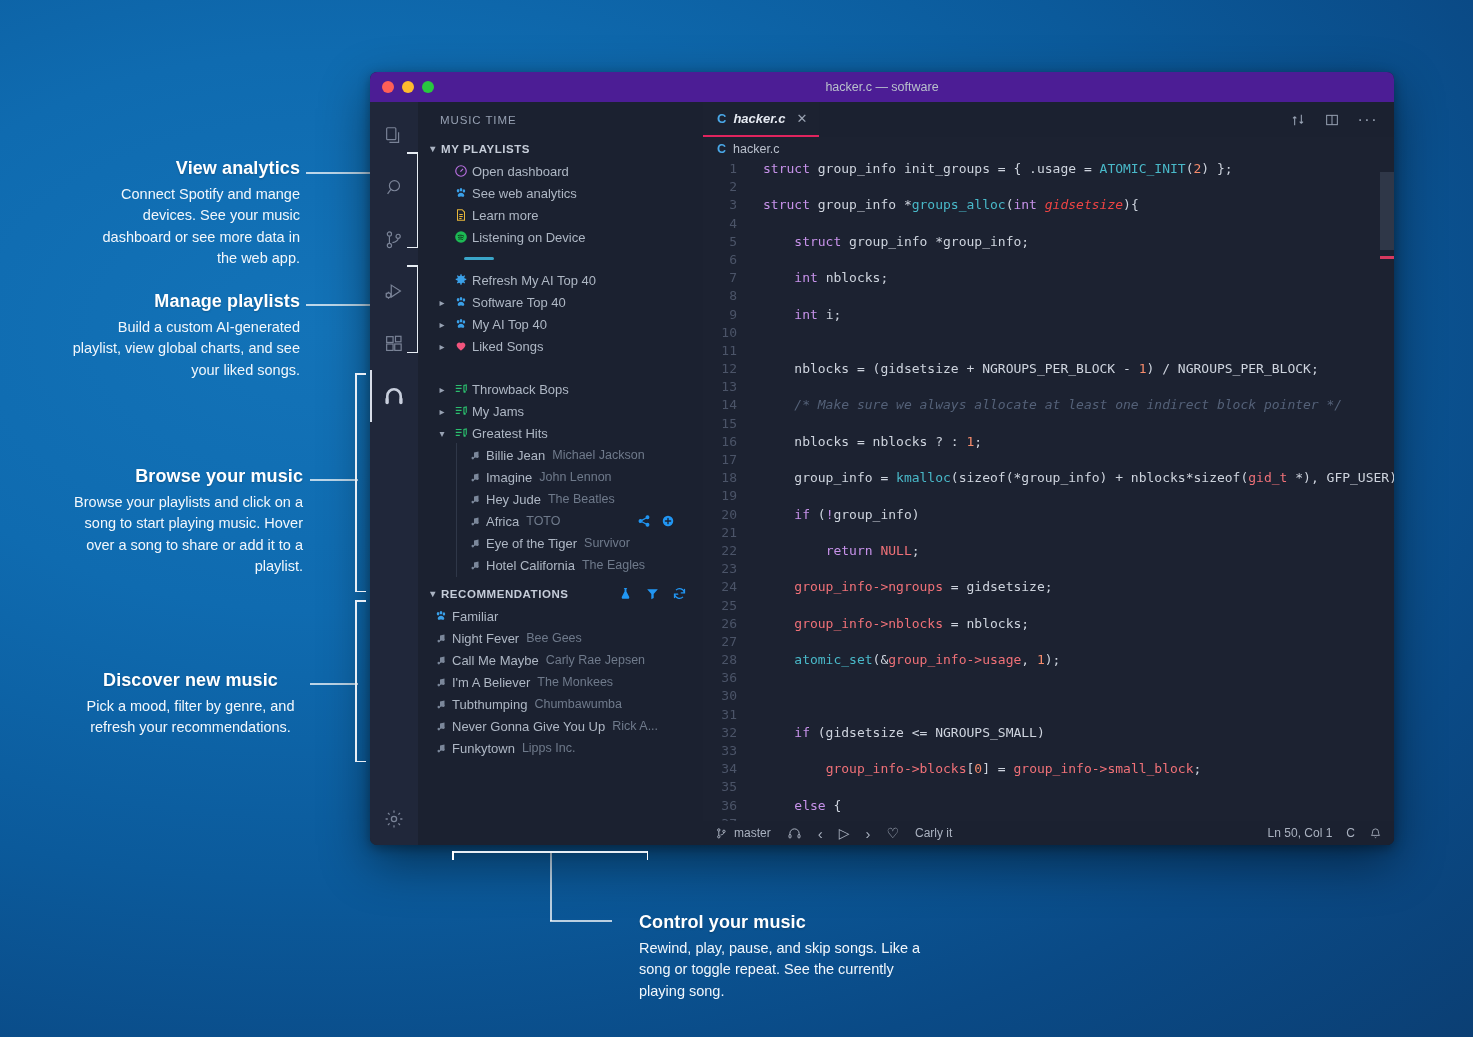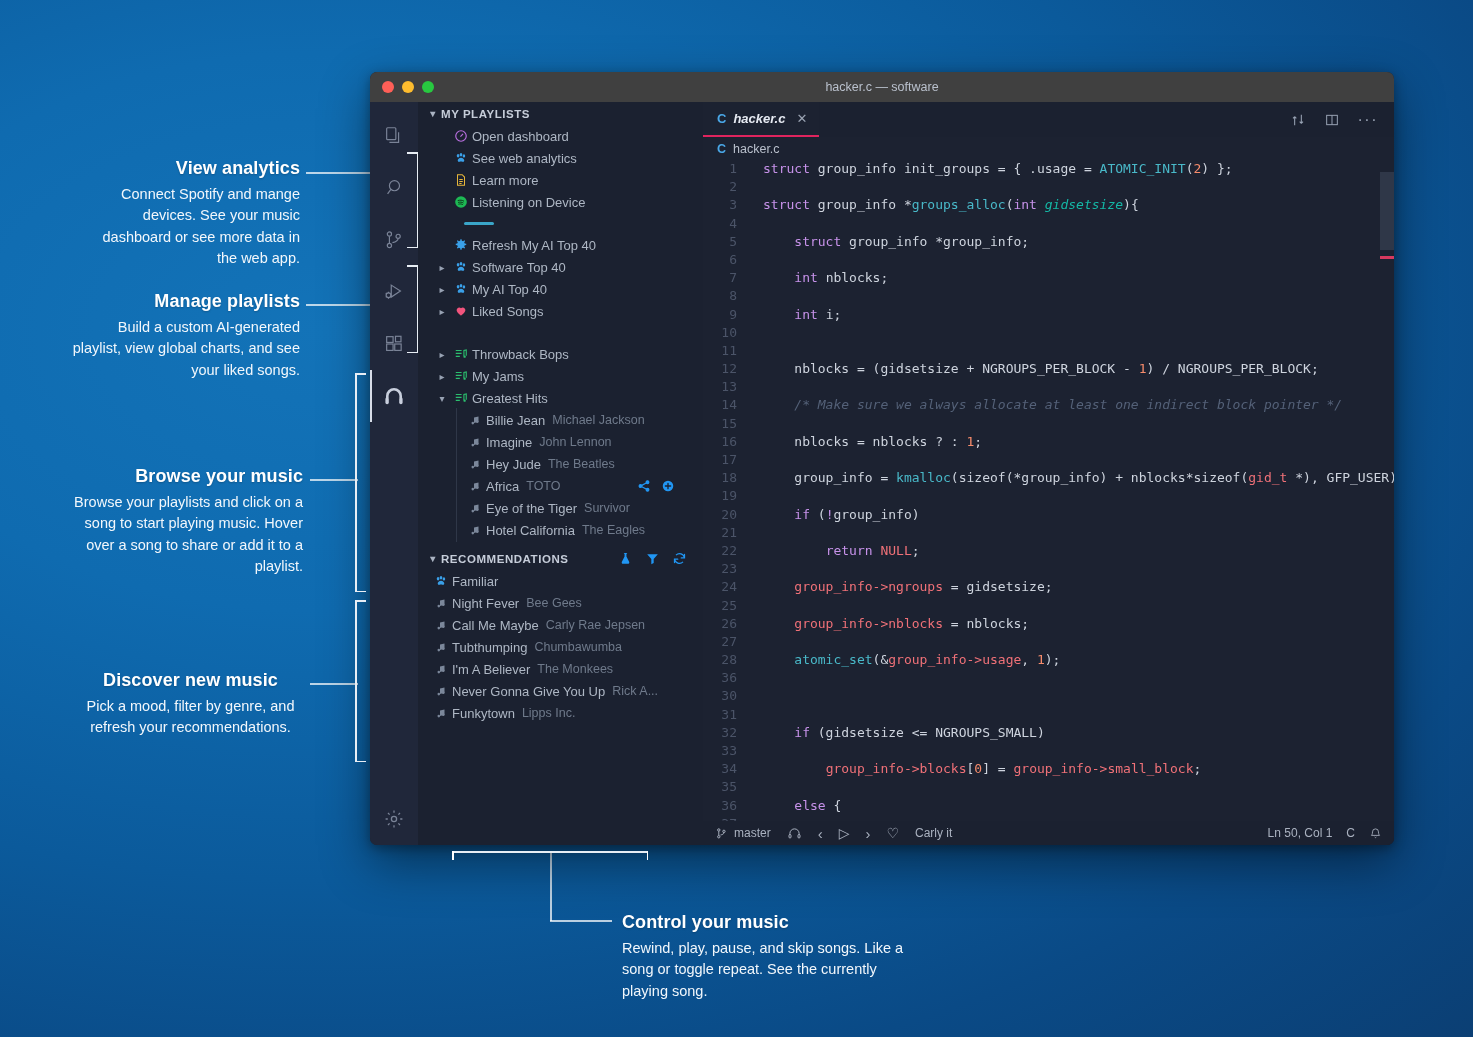--- a/index.html
+++ b/index.html
@@ -10,21 +10,21 @@
     position: relative;
   }
 
   
   .callout { position: absolute; color: #fff; text-align: right; }
   .callout .c-title {
     font-size: 18px; font-weight: bold; letter-spacing: .1px;
     margin-bottom: 5px; line-height: 1.15; text-shadow: 0 1px 2px rgba(0,0,0,.22);
   }
   .callout .c-body { font-size: 14.5px; line-height: 1.48; color: #f2f7fc; }
-  .callout.left-align { text-align: left; }
+  .callout.left-align { text-align: left; margin-left: 17px; }
 
   .rule { position: absolute; background: #ffffff; }
   .rule.h { height: 1.5px; }
   .rule.v { width: 1.5px; }
   .rule.dim { background: rgba(255,255,255,.72); }
 
   
   .bracket { position: absolute; }
   .bracket .stem { position: absolute; left: 0; top: 0; bottom: 0; width: 1.5px; background: #e8eef5; }
   .bracket .tip { position: absolute; left: 0; height: 1.5px; width: 11px; background: #e8eef5; }
@@ -36,21 +36,21 @@
 
   
   .window {
     position: absolute; left: 370px; top: 72px; width: 1024px; height: 773px;
     background: #1f2430; border-radius: 7px; overflow: hidden;
     box-shadow: 0 18px 50px rgba(0,0,0,.45), 0 3px 12px rgba(0,0,0,.35);
     display: flex; flex-direction: column;
     font-family: "Liberation Sans", sans-serif;
   }
   .titlebar {
-    height: 30px; background: #404040; flex: 0 0 30px;
+    height: 30px; background: #4c1d95; flex: 0 0 30px;
     display: flex; align-items: center; position: relative;
   }
   .traffic { display: flex; gap: 8px; padding-left: 12px; }
   .dot { width: 12px; height: 12px; border-radius: 50%; }
   .dot.r { background: #ff5f57; } .dot.y { background: #febc2e; } .dot.g { background: #28c840; }
   .title-text {
     position: absolute; left: 0; right: 0; text-align: center;
     font-size: 12.5px; color: #b9c0cc; pointer-events: none;
   }
 
@@ -131,21 +131,21 @@
   .gutter div { height: 18.2px; }
   .code-text { flex: 1; white-space: pre; color: #ced4de; padding-left: 14px; }
   .code-text div { height: 18.2px; }
 
   
   .k  { color: #c792ea; }   
   .fn { color: #49b9c9; }   
   .ty { color: #f07178; }   
   .num{ color: #f78c6c; }   
   .cm { color: #546178; font-style: italic; }  
-  .it { color: #14b8a6; font-style: italic; }  
+  .it { color: #ef4444; font-style: italic; }  
   .pl { color: #ced4de; }   
   .mac{ color: #49b9c9; }
 
   .scroll-track { position: absolute; right: 0; top: 0; width: 14px; height: 100%; }
   .scroll-thumb { position: absolute; right: 0; top: 12px; width: 14px; height: 78px; background: rgba(120,132,155,.22); }
   .scroll-mark { position: absolute; right: 0; width: 14px; height: 3px; background: #d7395f; }
 
   
   .statusbar {
     height: 24px; flex: 0 0 24px; background: #1b2130; display: flex; align-items: center;
@@ -288,20 +288,21 @@
         <span>
           <svg width="24" height="24" viewBox="0 0 24 24" fill="none" stroke="currentColor" stroke-width="1.3">
             <circle cx="12" cy="12" r="2.6"></circle>
             <path d="M12 3.6v2.2M12 18.2v2.2M20.4 12h-2.2M5.8 12H3.6M18 6l-1.6 1.6M7.6 16.4L6 18M18 18l-1.6-1.6M7.6 7.6L6 6"></path>
           </svg>
         </span>
       </div>
     </div>
 
     <div class="sidebar">
+      <div class="sb-title">MUSIC TIME</div>
 
       <div class="sb-scroll">
 
         <div class="section-head">
           <span class="chev">▾</span>
           <span>MY PLAYLISTS</span>
         </div>
 
         <div class="row indent-1">
           <span class="twisty"></span>
@@ -568,33 +569,33 @@
           <span class="artist">Carly Rae Jepsen</span>
         </div>
         <div class="row rec">
           <span class="ico">
             <svg width="12" height="12" viewBox="0 0 24 24" fill="#7b879a">
                 <path d="M10 18.2V7l9-2v10.6"></path>
                 <circle cx="7.6" cy="18.2" r="2.6"></circle>
                 <circle cx="16.6" cy="15.6" r="2.6"></circle>
               </svg>
           </span>
+          <span class="lbl">I'm A Believer</span>
+          <span class="artist">The Monkees</span>
+        </div>
+        <div class="row rec">
+          <span class="ico">
+            <svg width="12" height="12" viewBox="0 0 24 24" fill="#7b879a">
+                <path d="M10 18.2V7l9-2v10.6"></path>
+                <circle cx="7.6" cy="18.2" r="2.6"></circle>
+                <circle cx="16.6" cy="15.6" r="2.6"></circle>
+              </svg>
+          </span>
           <span class="lbl">Tubthumping</span>
           <span class="artist">Chumbawumba</span>
-        </div>
-        <div class="row rec">
-          <span class="ico">
-            <svg width="12" height="12" viewBox="0 0 24 24" fill="#7b879a">
-                <path d="M10 18.2V7l9-2v10.6"></path>
-                <circle cx="7.6" cy="18.2" r="2.6"></circle>
-                <circle cx="16.6" cy="15.6" r="2.6"></circle>
-              </svg>
-          </span>
-          <span class="lbl">I'm A Believer</span>
-          <span class="artist">The Monkees</span>
         </div>
         <div class="row rec">
           <span class="ico">
             <svg width="12" height="12" viewBox="0 0 24 24" fill="#7b879a">
                 <path d="M10 18.2V7l9-2v10.6"></path>
                 <circle cx="7.6" cy="18.2" r="2.6"></circle>
                 <circle cx="16.6" cy="15.6" r="2.6"></circle>
               </svg>
           </span>
           <span class="lbl">Never Gonna Give You Up</span>

